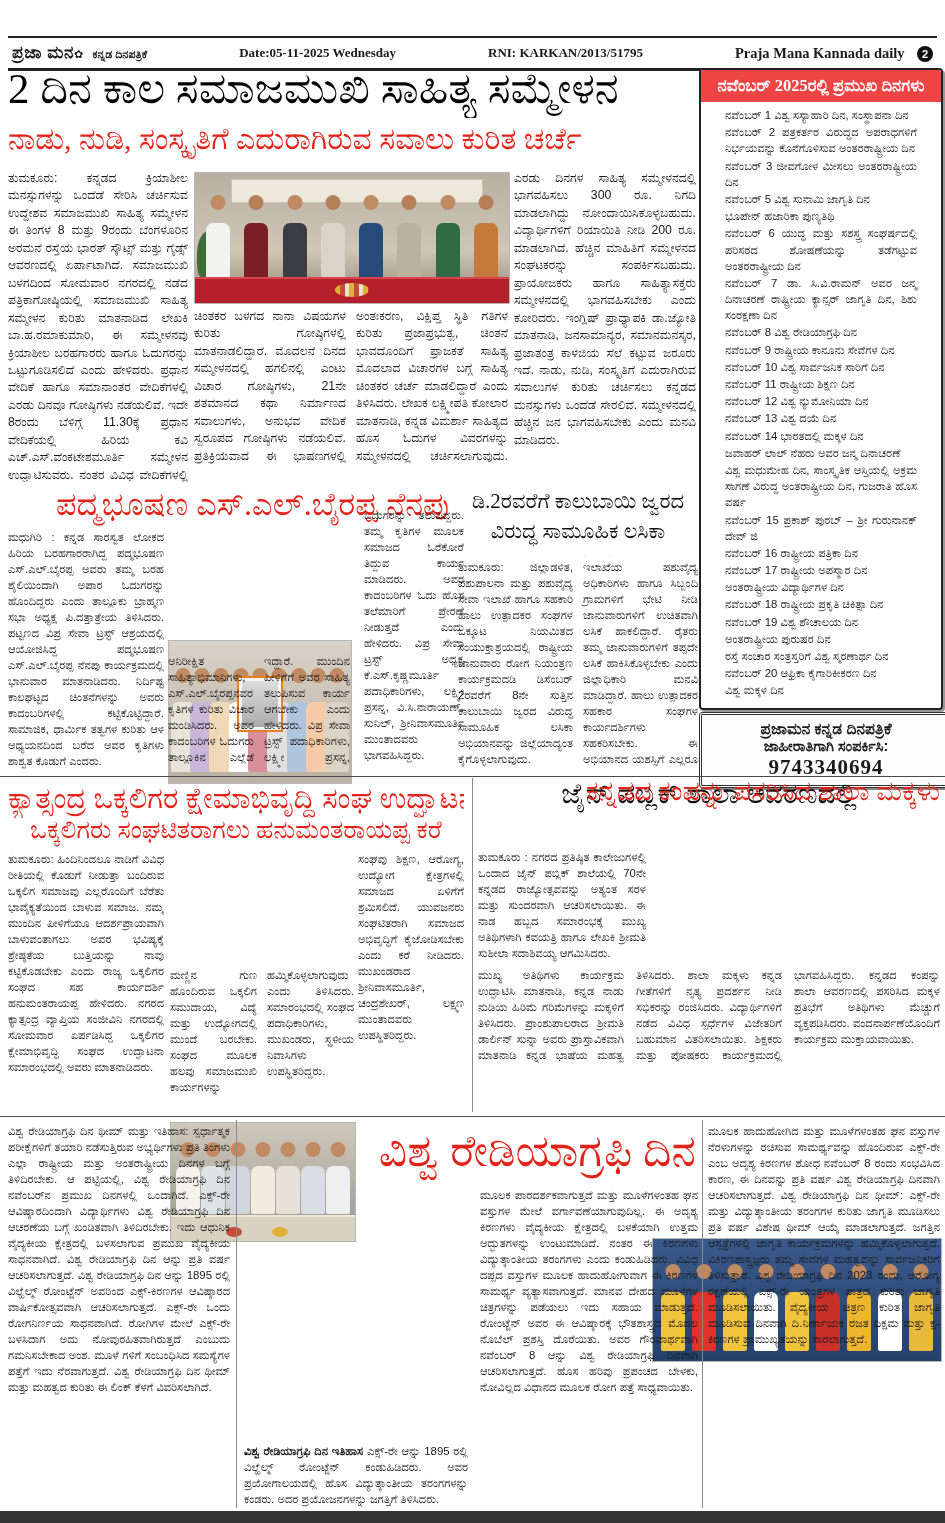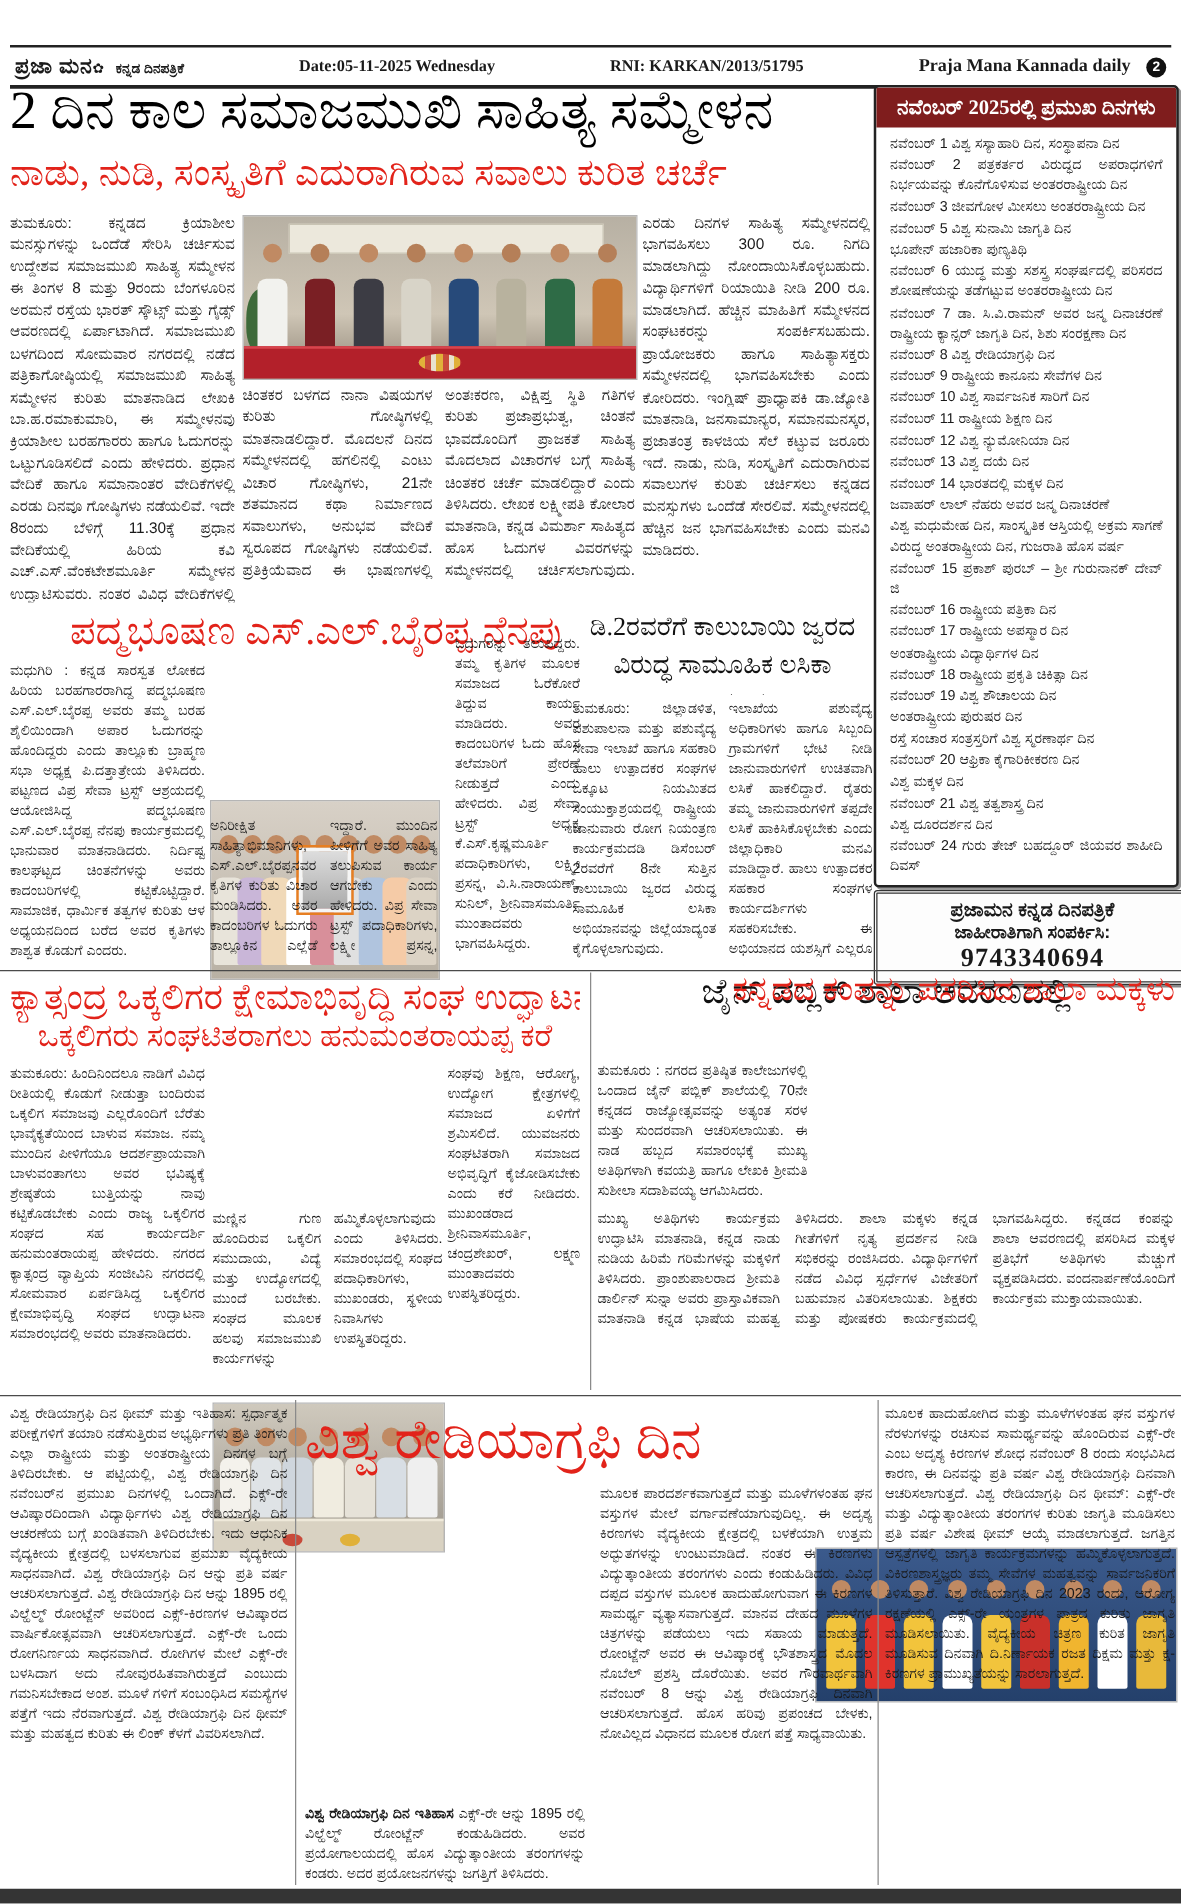--- a/index.html
+++ b/index.html
@@ -18,34 +18,34 @@
   
   .hl{font-family:"Liberation Serif",serif;font-weight:normal;overflow:hidden;white-space:nowrap;}
   .hl-main{font-size:43px;color:#000;}
   .hl-redsub{font-size:30px;color:#e2231a;}
   .hl-bairappa{font-size:32px;color:#e2231a;text-align:center;}
   .hl-kalubai{font-size:21px;color:#111;text-align:center;line-height:1.45;}
   .hl-okk1{font-size:29px;color:#e2231a;text-align:center;}
   .hl-okk2{font-size:25px;color:#e2231a;text-align:center;}
   .hl-jain1{font-size:28px;color:#111;text-align:center;}
   .hl-jain2{font-size:27px;color:#e2231a;text-align:center;}
-  .hl-radio{font-size:44px;color:#e2231a;text-align:left;}
+  .hl-radio{font-size:44px;color:#e2231a;text-align:right;}
   
   .bt{font-size:12.3px;line-height:1.42;text-align:justify;overflow:hidden;color:#191919;}
   .bt-sm{font-size:11.4px;line-height:1.4;}
   .cols-2{column-count:2;column-gap:10px;}
   .cols-3{column-count:3;column-gap:12px;}
   
   .rule-h{border-top:1px solid #4a4a4a;height:0;}
   .rule-v{border-left:1px solid #8a8a8a;width:0;}
   
   .days-box{border:2px solid #222;border-radius:4px;background:#fff;box-shadow:2px 2px 0 #999;overflow:hidden;}
-  .days-head{background:#7f1d1d;color:#fff;font-weight:bold;font-size:16.5px;text-align:center;
+  .days-head{background:#ef4444;color:#fff;font-weight:bold;font-size:16.5px;text-align:center;
              padding:6px 14px;font-family:"Liberation Serif",serif;white-space:nowrap;overflow:hidden;}
-  .days-list{padding:5px 11px;font-size:11.4px;line-height:1.42;overflow:hidden;}
+  .days-list{padding:5px 24px;font-size:11.4px;line-height:1.42;overflow:hidden;}
   .day-item{margin-bottom:1px;text-align:justify;}
   .contact-box{border:3px double #333;border-radius:3px;background:#fdfdfd;box-shadow:2px 2px 0 #888;
                text-align:center;padding:5px 4px;overflow:hidden;}
   .contact-l1{font-weight:bold;font-size:15.5px;}
   .contact-l2{font-weight:bold;font-size:14.5px;}
   .contact-phone{font-weight:bold;font-size:21px;font-family:"Liberation Serif",serif;letter-spacing:1px;}
   
   .photo{overflow:hidden;position:relative;border:1px solid #b5b5b5;}
   .ph-people{position:absolute;left:4px;right:4px;bottom:18px;top:auto;display:flex;
              justify-content:space-around;align-items:flex-end;height:72%;}

